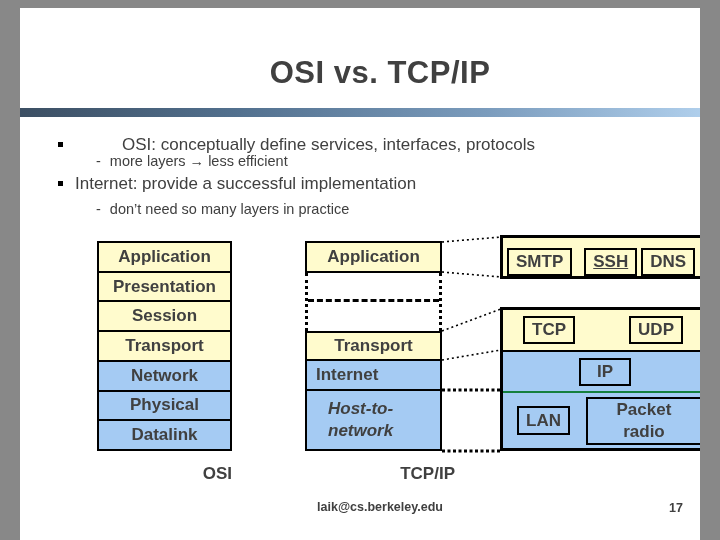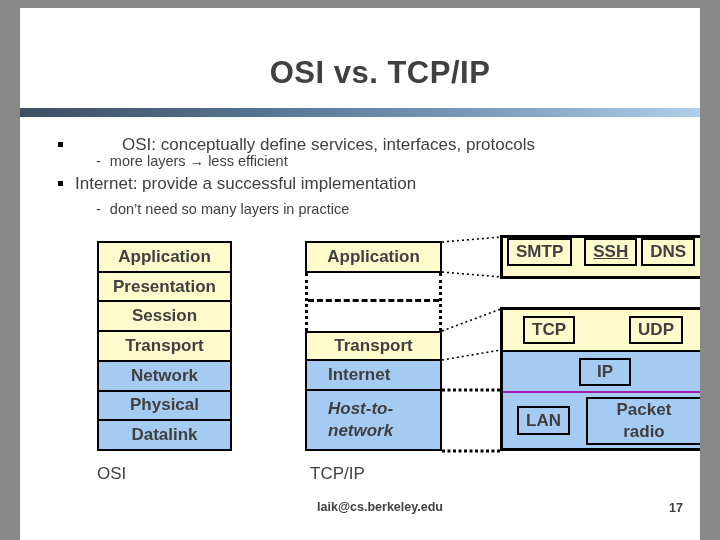--- a/index.html
+++ b/index.html
@@ -45,61 +45,61 @@
     display:flex; align-items:center; justify-content:center;
     font-size:17px; font-weight:bold;
   }
   .tcp-app { top:0; height:32px; }
   .tcp-missing {
     position:absolute; top:32px; left:0; width:137px; height:58px;
     border-left:3px dotted #000; border-right:3px dotted #000;
   }
   .tcp-missing .divider { position:absolute; top:26px; left:0; width:100%; border-top:3px dashed #000; }
   .tcp-transport { top:90px; height:30px; }
-  .tcp-internet { top:118px; height:32px; justify-content:flex-start; padding-left:21px; }
+  .tcp-internet { top:118px; height:32px; justify-content:flex-start; padding-left:9px; }
   .tcp-host { top:148px; height:62px; justify-content:flex-start; padding-left:21px;font-style:italic; }
   .tcp-host .wrap { width:84px; line-height:22px; }
 
   .col-label {
-    position:absolute; top:456px; text-align:left;
-    font-size:17px; font-weight:normal;
+    position:absolute; top:456px; text-align:right;
+    font-size:17px; font-weight:bold;
   }
   .lbl-osi { left:77px; width:135px; }
-  .lbl-tcp { left:290px; width:137px; }
+  .lbl-tcp { left:298px; width:137px; }
 
   
   .proto-small {
     border:2px solid #000; font-size:17px; font-weight:bold;
     display:flex; align-items:center; justify-content:center;
     height:28px; padding:0 7px; background:inherit;
   }
   .group-app {
     position:absolute; left:480px; top:227px; width:210px; height:44px;
     border:3px solid #000; background:#fffbcd;
-    display:flex; align-items:flex-start; padding-left:4px;
+    display:flex; align-items:flex-end; padding-left:4px;
   }
   .group-app .proto-small { margin-right:12px; }
   .group-app .proto-small:last-child { margin-right:0; }
   .group-app .ssh { margin-right:4px !important;text-decoration:underline; }
 
   .group-stack {
     position:absolute; left:480px; top:299px; width:210px; height:144px;
     border:3px solid #000; display:flex; flex-direction:column;
   }
   .row-transport {
     height:40px; background:#fffbcd; display:flex; align-items:center;
     justify-content:space-between; padding:0 24px 0 20px;
   }
   .row-internet {
     height:41px; background:#a5cbf3; border-top:2px solid #000;
     display:flex; align-items:center; justify-content:center;
   }
   .row-internet .proto-small { padding:4px 16px; }
   .row-host {
-    flex:1; background:#a5cbf3; border-top:2px solid #a21caf;
+    flex:1; background:#a5cbf3; border-top:2px solid #15803d;
     display:flex; align-items:center; padding-left:14px;
   }
   .row-host .lan { height:29px; }
   .pkt {
     margin-left:16px; border:2px solid #000; width:116px; height:48px;
     display:flex; align-items:center; justify-content:center;
     font-size:17px; font-weight:bold; text-align:center;
   }
   .pkt .wrap { width:70px; line-height:22px; }
 

